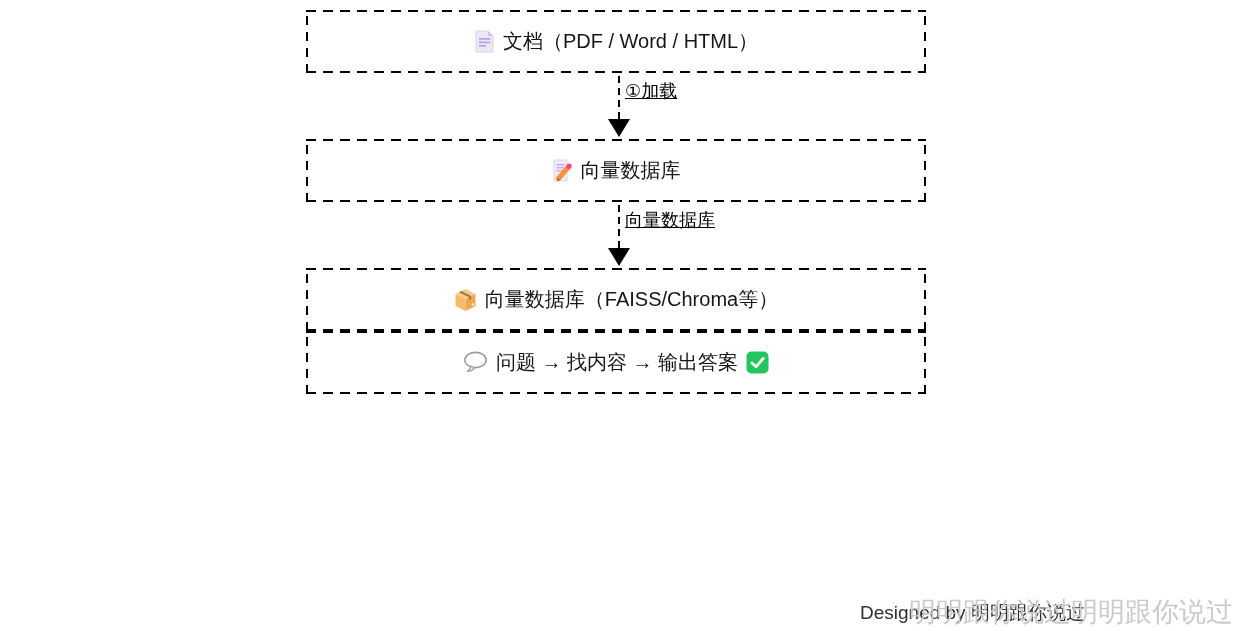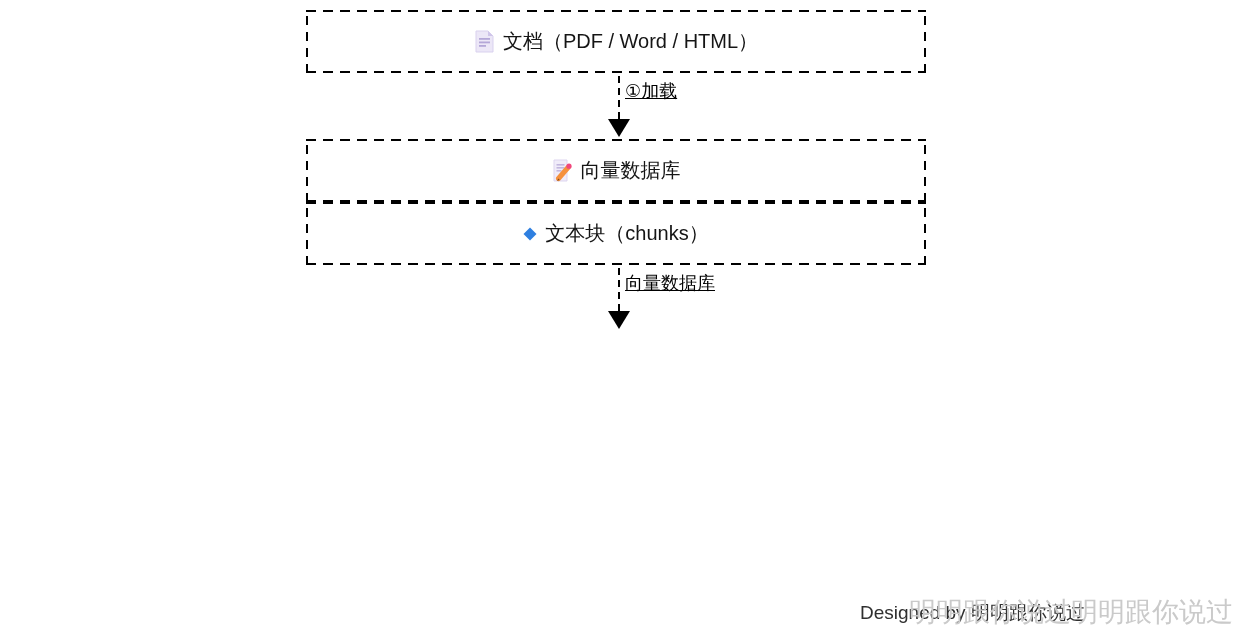--- a/index.html
+++ b/index.html
@@ -92,34 +92,55 @@
         <rect x="4.5" y="11" width="5" height="1.6" fill="#c2b6de"></rect>
         <path d="M6.5 19.5 L16 8.5" stroke="#f5913d" stroke-width="5" stroke-linecap="round"></path>
         <circle cx="17" cy="7.2" r="2.6" fill="#f1477c"></circle>
         <path d="M6.5 19.5 l-1.6 2.2 2.8-0.6 z" fill="#7c4a21"></path>
       </svg>
     </span>
     <span class="label">向量数据库</span>
   </div>
 
 
-  <div class="node">
-    <span class="icon">
-      <svg width="14" height="14" viewBox="0 0 14 14">
-        <polygon points="7,0.5 13.5,7 7,13.5 0.5,7" fill="#2e7fe0"></polygon>
-      </svg>
-    </span>
-    <span class="label">文本块（chunks）</span>
-  </div>
 
   <div class="connector">
     <div class="vline"></div>
     <div class="edge-label">向量数据库</div>
     <div class="arrowhead"></div>
   </div>
 
+  <div class="node">
+    <span class="icon">
+      <svg width="23" height="24" viewBox="0 0 23 24">
+        <polygon points="11.5,1 21.5,6 11.5,11 1.5,6" fill="#f6cb85"></polygon>
+        <polygon points="1.5,6 11.5,11 11.5,23 1.5,18" fill="#f3bc6d"></polygon>
+        <polygon points="21.5,6 11.5,11 11.5,23 21.5,18" fill="#eda84f"></polygon>
+        <polygon points="7.2,3.1 17.2,8.1 15,9.3 5,4.3" fill="#a87143"></polygon>
+        <polygon points="15,9.3 17.2,8.1 17.2,11 15,12.1" fill="#a87143"></polygon>
+        <circle cx="19" cy="16.5" r="1.3" fill="#fdf3e3"></circle>
+      </svg>
+    </span>
+    <span class="label">向量数据库（FAISS/Chroma等）</span>
+  </div>
 
 
+  <div class="node">
+    <span class="icon">
+      <svg width="25" height="23" viewBox="0 0 25 23">
+        <ellipse cx="12.5" cy="9" rx="10.7" ry="7.6" fill="#ffffff" stroke="#9aa0a6" stroke-width="1.6"></ellipse>
+        <path d="M8.2 15.2 C7.3 17.6 6.2 19.2 4.6 20.6 C8 20.2 10.2 18.6 11.6 16.6 Z" fill="#ffffff" stroke="#9aa0a6" stroke-width="1.4" stroke-linejoin="round"></path>
+        <path d="M8.6 14.6 C9.6 15.4 10.8 15.9 12 16.1 L8.4 15Z" fill="#ffffff" stroke="none"></path>
+      </svg>
+    </span>
+    <span class="label">问题 → 找内容 → 输出答案</span>
+    <span class="icon">
+      <svg width="23" height="23" viewBox="0 0 23 23">
+        <rect x="0.5" y="0.5" width="22" height="22" rx="5" fill="#22c55e"></rect>
+        <path d="M6 12 L10 15.8 L17.2 7.4" stroke="#ffffff" stroke-width="2.8" fill="none" stroke-linecap="round" stroke-linejoin="round"></path>
+      </svg>
+    </span>
+  </div>
 
 </div>
 
 <div class="credit">Designed by 明明跟你说过</div>
 <div class="watermark">明明跟你说过明明跟你说过</div>
 
 </body></html>

